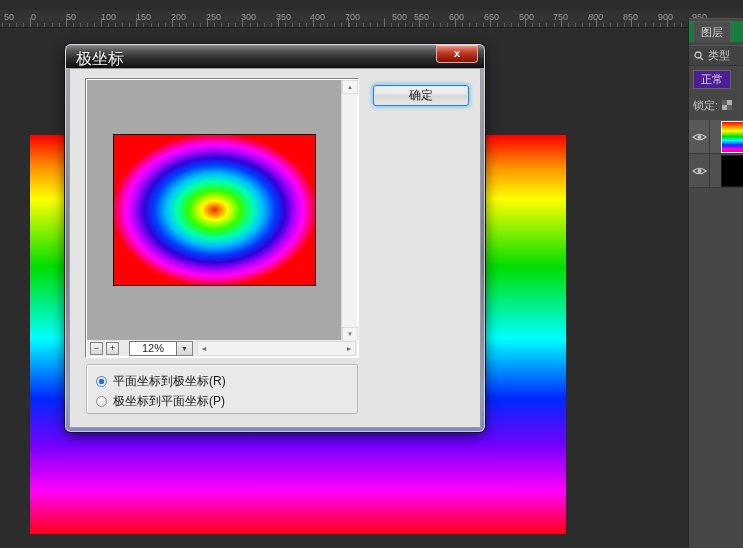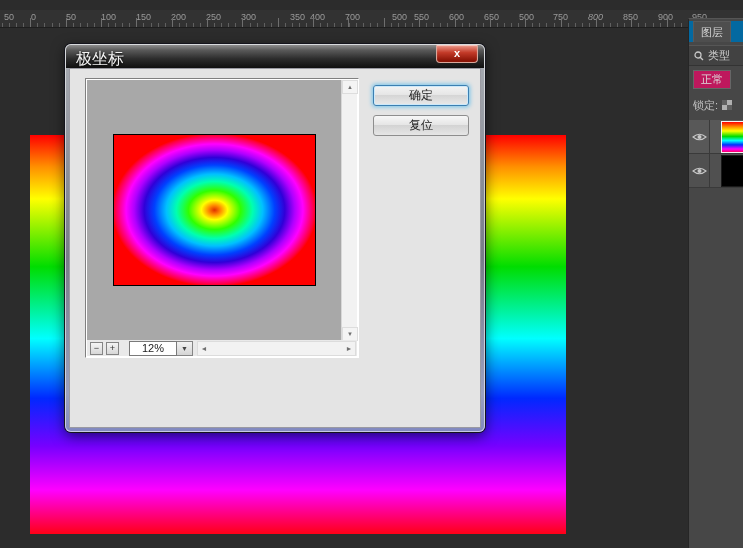--- a/index.html
+++ b/index.html
@@ -19,27 +19,27 @@
 
   
   .canvas { position:absolute; left:30px; top:135px; width:536px; height:399px;
     background:linear-gradient(180deg,#ff0000 0%,#ff9000 8%,#ffff00 16%,#00dd00 33%,
       #00ffff 51%,#0028ff 66%,#7700ff 78%,#ff00ff 89%,#ff0015 100%); }
 
   
   .panel { position:absolute; left:688px; top:18px; width:55px; height:530px;
     background:#474747; border-left:1px solid #262626; border-top:1px solid #555;
     color:#cfcfcf; font-size:11px; overflow:hidden; }
-  .panel-tab-row { position:absolute; left:0; top:2px; width:55px; height:21px; background:#0369a1; }
+  .panel-tab-row { position:absolute; left:0; top:2px; width:55px; height:21px; background:#15803d; }
   .panel-tab { position:absolute; left:4px; top:0; height:21px; padding:0 7px; background:#4e4e4e;
     border:1px solid #5a5a5a; border-bottom:none; color:#d4d4d4; line-height:20px; }
   .filter-row { position:absolute; left:0; top:26px; width:55px; height:21px; background:#424242;
     border-top:1px solid #565656; border-bottom:1px solid #333; display:flex; align-items:center; padding-left:5px; gap:4px; }
   .blend-row { position:absolute; left:0; top:50px; width:55px; height:21px; }
-  .blend-btn { position:absolute; left:4px; top:1px; height:19px; padding:0 7px; background:#be185d;
+  .blend-btn { position:absolute; left:4px; top:1px; height:19px; padding:0 7px; background:#4c1d95;
     border:1px solid #666; color:#ddd; line-height:17px; }
   .lock-row { position:absolute; left:0; top:76px; width:55px; height:20px; display:flex;
     align-items:center; padding-left:4px; gap:4px; color:#c4c4c4; }
   .layers { position:absolute; left:0; top:101px; width:55px; }
   .layer-row { position:relative; width:55px; height:34px; background:#505050;
     border-bottom:1px solid #3a3a3a; overflow:hidden; }
   .layer-row.selected { background:#585858; }
   .eye-cell { position:absolute; left:0; top:0; width:21px; height:34px;
     border-right:1px solid #3a3a3a; display:flex; align-items:center; justify-content:center; }
   .thumb { position:absolute; left:33px; top:2px; width:26px; height:30px; }
@@ -126,21 +126,21 @@
   <div class="ruler">
     <div>
         <span class="ruler-label" style="left: 4px;">50</span>
         <span class="ruler-label" style="left: 31px;">0</span>
         <span class="ruler-label" style="left: 66px;">50</span>
         <span class="ruler-label" style="left: 101px;">100</span>
         <span class="ruler-label" style="left: 136px;">150</span>
         <span class="ruler-label" style="left: 171px;">200</span>
         <span class="ruler-label" style="left: 206px;">250</span>
         <span class="ruler-label" style="left: 241px;">300</span>
-        <span class="ruler-label" style="left: 276px; margin-left: 14px;">350</span>
+        <span class="ruler-label" style="left: 276px;">350</span>
         <span class="ruler-label" style="left: 310px;">400</span>
         <span class="ruler-label" style="left: 345px;">700</span>
         <span class="ruler-label" style="left: 380px; padding-left: 12px;">500</span>
         <span class="ruler-label" style="left: 414px;">550</span>
         <span class="ruler-label" style="left: 449px;">600</span>
         <span class="ruler-label" style="left: 484px;">650</span>
         <span class="ruler-label" style="left: 519px;">500</span>
         <span class="ruler-label" style="left: 553px;">750</span>
         <span class="ruler-label" style="left: 588px; font-style: italic;">800</span>
         <span class="ruler-label" style="left: 623px;">850</span>
@@ -213,19 +213,28 @@
           <button class="zoom-btn">+</button>
           <div class="zoom-field">12%</div>
           <div class="zoom-dd">▼</div>
           <div class="hscroll">
             <div class="h-arrow left">◄</div>
             <div class="h-arrow right">►</div>
           </div>
         </div>
       </div>
 
+      <div class="groupbox">
+        <div class="radio-row r1">
+          <span class="radio on"></span>
+          <span class="radio-label">平面坐标到极坐标(R)</span>
+        </div>
+        <div class="radio-row r2">
+          <span class="radio"></span>
+          <span class="radio-label">极坐标到平面坐标(P)</span>
+        </div>
+      </div>
 
       <button class="dlg-btn btn-ok">确定</button>
-      <button class="dlg-btn btn-reset">复位</button>
     </div>
   </div>
 
 </div>
 
 </body></html>

